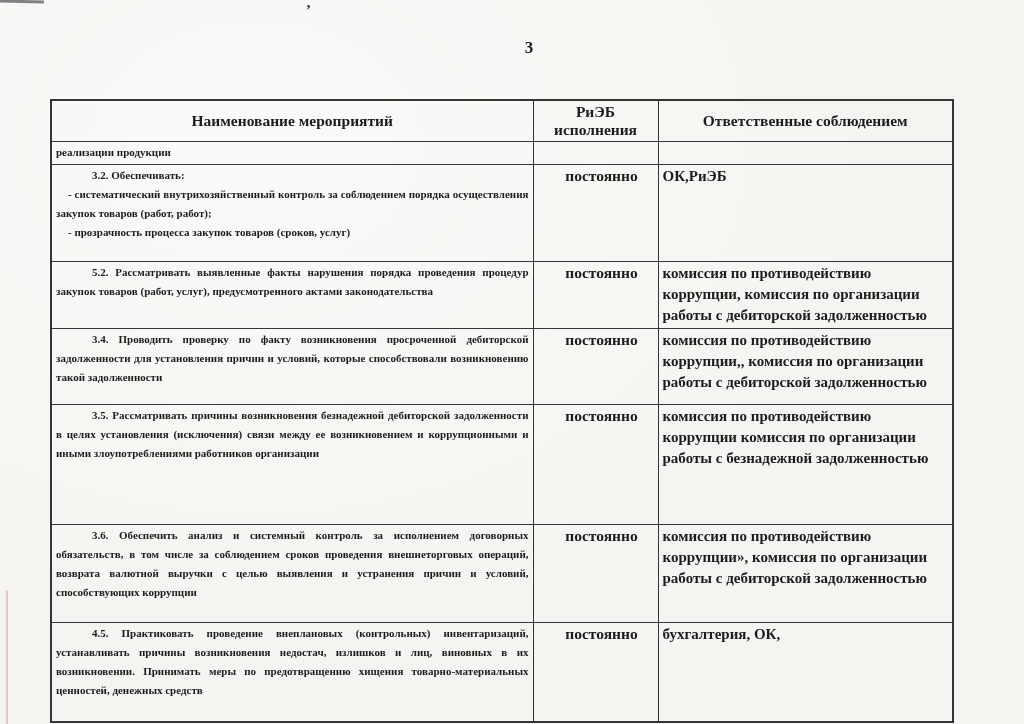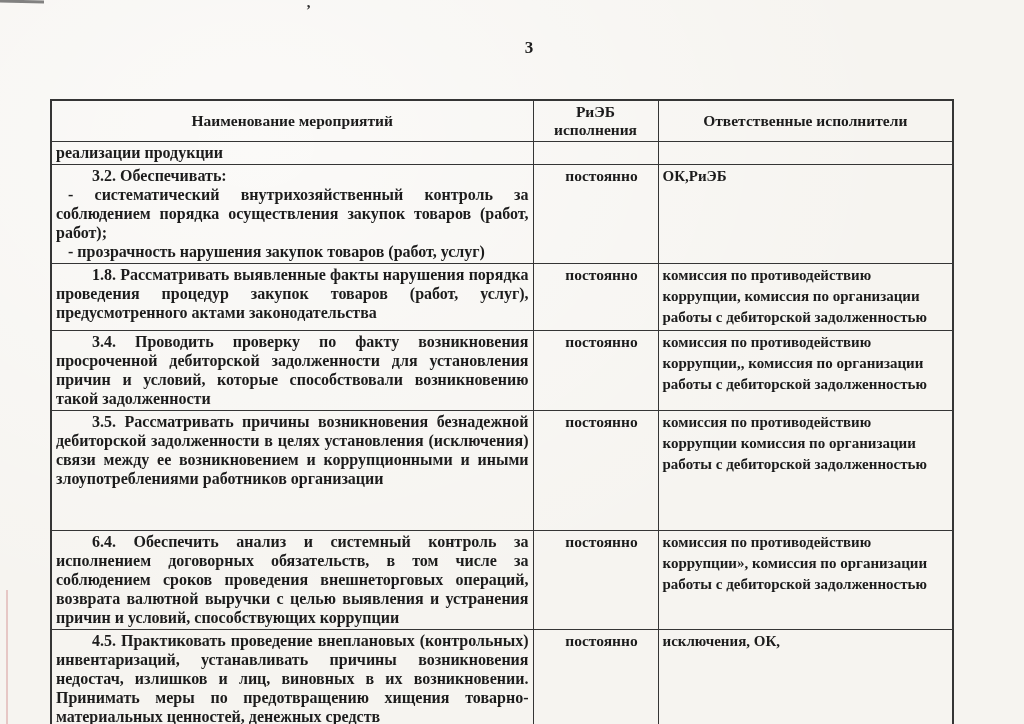--- a/index.html
+++ b/index.html
@@ -53,21 +53,21 @@
     font-size: 15.5px; font-weight: bold;
     text-align: center; vertical-align: middle;
     height: 38px; padding: 1px 4px;
     line-height: 18px;
   }
   td {
     vertical-align: top;
     padding: 1px 4px 2px 4px;
     font-weight: bold;
   }
-  td.cell-activity { font-size: 16px; font-family: Liberation Serif, serif; }
+  td.cell-activity { font-size: 11px; font-family: Liberation Serif, serif; }
   td.cell-activity p {
     margin: 0;
     line-height: 19px;
     text-align: justify;
   }
   td.cell-activity p.indent-num  { text-indent: 36px; }
   td.cell-activity p.indent-dash { text-indent: 12px; }
   td.cell-term {
     font-size: 15.5px; text-align: center; line-height: 19px; padding-left: 16px;
   }
@@ -87,70 +87,70 @@
   <table class="doc-table">
     <colgroup>
       <col style="width:482px">
       <col style="width:125px">
       <col style="width:295px">
     </colgroup>
     <thead>
       <tr>
         <th>Наименование мероприятий</th>
         <th>РиЭБ исполнения</th>
-        <th>Ответственные исполнители</th>
+        <th>Ответственные соблюдением</th>
       </tr>
     </thead>
     <tbody id="table-body">
         <tr style="height: 20px;">
           <td class="cell-activity">
             <p>реализации продукции</p>
           </td>
           <td class="cell-term"></td>
           <td class="cell-resp"></td>
         </tr>
         <tr style="height: 97px;">
           <td class="cell-activity">
             <p class="indent-num">3.2. Обеспечивать:</p>
             <p class="indent-dash">- систематический внутрихозяйственный контроль за соблюдением порядка осуществления закупок товаров (работ, работ);</p>
-            <p class="indent-dash">- прозрачность нарушения закупок товаров (работ, услуг)</p>
+            <p class="indent-dash">- прозрачность процесса закупок товаров (сроков, услуг)</p>
           </td>
           <td class="cell-term">постоянно</td>
           <td class="cell-resp">ОК,РиЭБ</td>
         </tr>
         <tr style="height: 58px;">
           <td class="cell-activity">
-            <p class="indent-num">1.8. Рассматривать выявленные факты нарушения порядка проведения процедур закупок товаров (работ, услуг), предусмотренного актами законодательства</p>
+            <p class="indent-num">5.2. Рассматривать выявленные факты нарушения порядка проведения процедур закупок товаров (работ, услуг), предусмотренного актами законодательства</p>
           </td>
           <td class="cell-term">постоянно</td>
           <td class="cell-resp">комиссия по противодействию коррупции, комиссия по организации работы с дебиторской задолженностью</td>
         </tr>
         <tr style="height: 76px;">
           <td class="cell-activity">
             <p class="indent-num">3.4. Проводить проверку по факту возникновения просроченной дебиторской задолженности для установления причин и условий, которые способствовали возникновению такой задолженности</p>
           </td>
           <td class="cell-term">постоянно</td>
           <td class="cell-resp">комиссия по противодействию коррупции,, комиссия по организации работы с дебиторской задолженностью</td>
         </tr>
         <tr style="height: 120px;">
           <td class="cell-activity">
             <p class="indent-num">3.5. Рассматривать причины возникновения безнадежной дебиторской задолженности в целях установления (исключения) связи между ее возникновением и коррупционными и иными злоупотреблениями работников организации</p>
           </td>
           <td class="cell-term">постоянно</td>
-          <td class="cell-resp">комиссия по противодействию коррупции комиссия по организации работы с дебиторской задолженностью</td>
+          <td class="cell-resp">комиссия по противодействию коррупции комиссия по организации работы с безнадежной задолженностью</td>
         </tr>
         <tr style="height: 98px;">
           <td class="cell-activity">
-            <p class="indent-num">6.4. Обеспечить анализ и системный контроль за исполнением договорных обязательств, в том числе за соблюдением сроков проведения внешнеторговых операций, возврата валютной выручки с целью выявления и устранения причин и условий, способствующих коррупции</p>
+            <p class="indent-num">3.6. Обеспечить анализ и системный контроль за исполнением договорных обязательств, в том числе за соблюдением сроков проведения внешнеторговых операций, возврата валютной выручки с целью выявления и устранения причин и условий, способствующих коррупции</p>
           </td>
           <td class="cell-term">постоянно</td>
           <td class="cell-resp">комиссия по противодействию коррупции», комиссия по организации работы с дебиторской задолженностью</td>
         </tr>
         <tr style="height: 99px;">
           <td class="cell-activity">
             <p class="indent-num">4.5. Практиковать проведение внеплановых (контрольных) инвентаризаций, устанавливать причины возникновения недостач, излишков и лиц, виновных в их возникновении. Принимать меры по предотвращению хищения товарно-материальных ценностей, денежных средств</p>
           </td>
           <td class="cell-term">постоянно</td>
-          <td class="cell-resp">исключения, ОК,</td>
+          <td class="cell-resp">бухгалтерия, ОК,</td>
         </tr>
       </tbody>
   </table>
 </div>
 
 </body></html>

